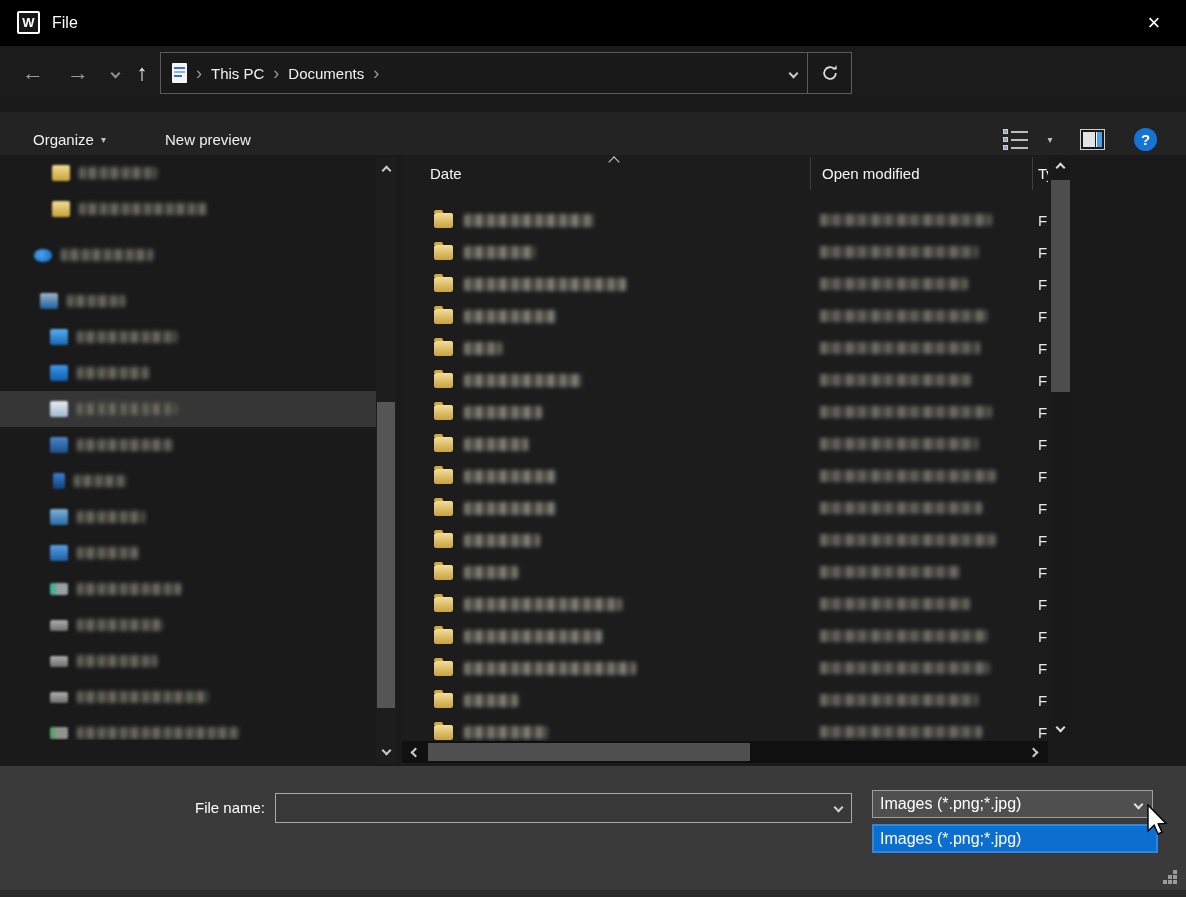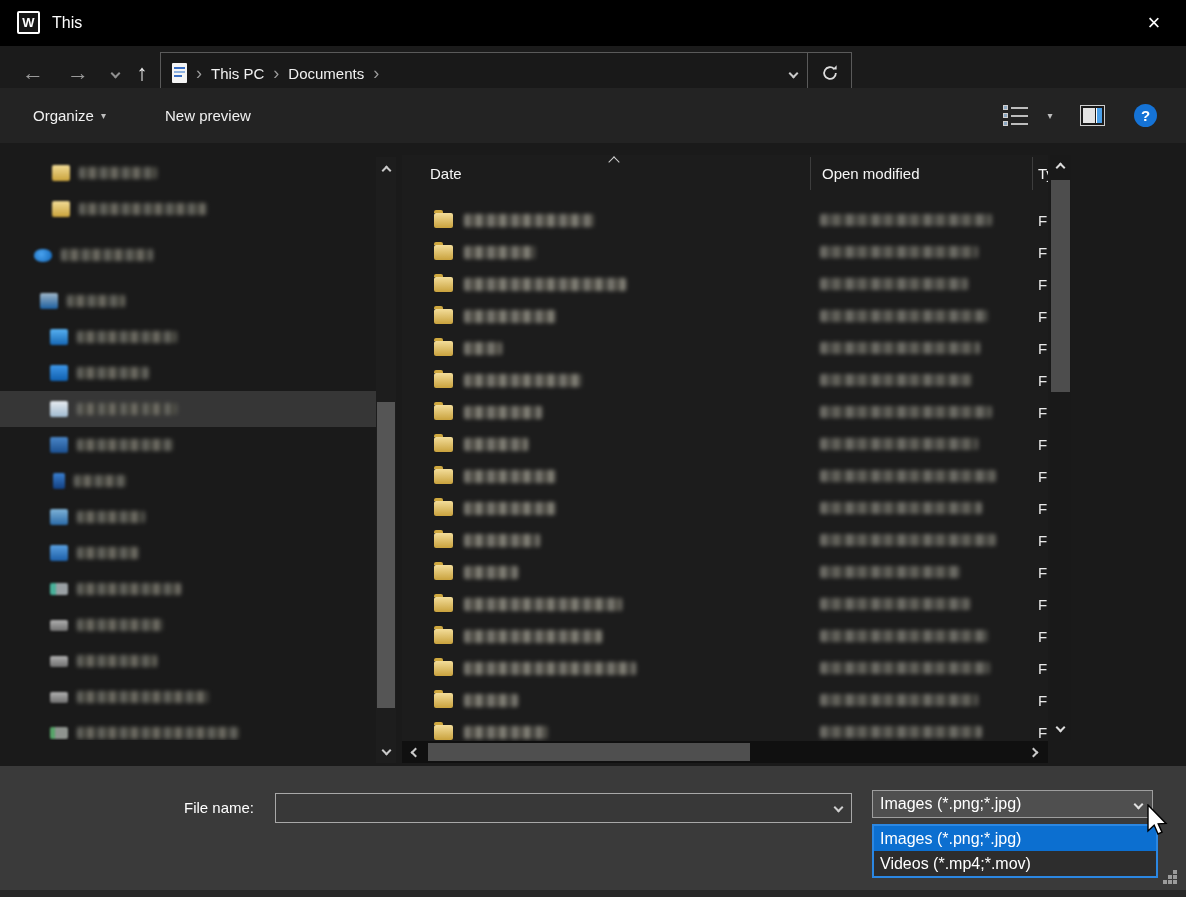--- a/index.html
+++ b/index.html
@@ -40,21 +40,21 @@
   .searchbox { position:absolute; left:865px; top:6px; width:304px; height:42px; border:1px solid #5a5a5a;
                background:#191919; display:flex; align-items:center; }
   .mag { position:relative; width:13px; height:13px; border:2px solid #9d9d9d; border-radius:50%; margin-left:26px; }
   .mag::after { content:""; position:absolute; left:-7px; top:9px; width:8px; height:2px; background:#9d9d9d;
                 transform:rotate(45deg); }
   .search-input { flex:1; margin-left:14px; margin-right:8px; background:transparent; border:none; outline:none;
                   color:#e5e5e5; font-size:15px; font-family:inherit; }
   .search-input::placeholder { color:#9d9d9d; }
 
   
-  .toolbar { position:absolute; left:0; top:88px; width:1186px; height:55px; background:#232323; }
+  .toolbar { position:absolute; left:0; top:112px; width:1186px; height:55px; background:#232323; }
   .tool-btn { position:absolute; top:0; height:55px; display:flex; align-items:center; color:#f0f0f0; font-size:15px; }
   .caret { color:#bdbdbd; font-size:10px; margin-left:7px; }
   .views-icon { position:absolute; left:1003px; top:17px; width:27px; height:22px; }
   .views-icon b { position:absolute; left:0; width:5px; height:5px; border:1px solid #cfcfcf; background:#8aa6c0; }
   .views-icon i { position:absolute; left:8px; width:17px; height:2px; background:#bdbdbd; }
   .views-caret { position:absolute; left:1040px; top:0px; width:20px; height:55px; display:flex; align-items:center; justify-content:center; }
   .pane-icon { position:absolute; left:1080px; top:17px; width:25px; height:21px; border:1px solid #cfcfcf; background:#1a1a1a; }
   .pane-icon .l { position:absolute; left:2px; top:2px; width:12px; height:15px; background:#e4e4e4; }
   .pane-icon .r { position:absolute; right:2px; top:2px; width:6px; height:15px; background:#4a9fe8; border-left:1px solid #fff; }
   .help-btn { position:absolute; left:1134px; top:16px; width:23px; height:23px; border-radius:50%; background:#1573d6;
@@ -120,21 +120,21 @@
   .varrow { position:absolute; left:0; width:21px; height:20px; display:flex; align-items:center; justify-content:center; }
   .varrow .chev { width:7px; height:7px; border-color:#dcdcdc; }
 
   
   .preview { position:absolute; left:1072px; top:0; width:114px; height:585px; }
   .preview-msg { position:absolute; left:13px; top:280px; color:#f5f5f5; font-size:17px; line-height:26px; }
 
   
   .footer { position:absolute; left:0; top:766px; width:1186px; height:124px; background:#3a3a3a; }
   .footer-edge { position:absolute; left:0; top:890px; width:1186px; height:7px; background:#282828; }
-  .fn-label { position:absolute; left:134px; top:27px; width:120px; text-align:right; color:#fff; font-size:15px; line-height:30px; }
+  .fn-label { position:absolute; left:145px; top:27px; width:120px; text-align:right; color:#fff; font-size:15px; line-height:30px; }
   .fn-input-wrap { position:absolute; left:275px; top:27px; width:577px; height:30px; background:#383838; border:1px solid #a8a8a8; }
   .fn-input { position:absolute; left:4px; top:1px; width:540px; height:26px; background:transparent; border:none; outline:none;
               color:#eee; font-size:15px; font-family:inherit; }
   .fn-chev { position:absolute; right:9px; top:10px; width:7px; height:7px; border-color:#cfcfcf; }
   .ft-select { position:absolute; left:872px; top:24px; width:281px; height:28px; background:#4f4f4f; border:1px solid #9e9e9e;
                color:#fff; font-size:16px; line-height:26px; padding-left:7px; }
   .ft-chev { position:absolute; right:10px; top:10px; width:7px; height:7px; border-color:#e0e0e0; }
   .ft-list { position:absolute; left:872px; top:58px; width:286px; background:#2d2d2d; border:2px solid #2b87e2; }
   .ft-option { height:25px; line-height:25px; padding-left:6px; color:#fff; font-size:16px; white-space:nowrap; overflow:hidden; }
   .ft-option.highlighted { background:#0c6fd0; }
@@ -144,21 +144,21 @@
   .grip { position:absolute; left:1163px; top:870px; width:22px; height:20px; }
   .grip i { position:absolute; width:4px; height:4px; background:#9b9b9b; }
 </style>
 </head>
 <body>
 
 <div class="window">
 
   <div class="titlebar">
     <div class="app-icon">W</div>
-    <div class="win-title">This</div>
+    <div class="win-title">File</div>
     <div class="close-btn">×</div>
   </div>
 
   <div class="navrow">
     <div class="nav-arrow" style="left:16px;color:#9a9a9a;">←</div>
     <div class="nav-arrow" style="left:61px;color:#9a9a9a;">→</div>
     <div class="nav-arrow" style="left:98px;">
         <span class="chev down" style="width:7px;height:7px;"></span>
       </div>
     <div class="nav-arrow" style="left:125px;color:#e8e8e8;">↑</div>
@@ -467,21 +467,20 @@
       <span class="chev down fn-chev"></span>
     </div>
     <div class="ft-select">
       <span>Images (*.png;*.jpg)</span>
       <span class="chev down ft-chev"></span>
     </div>
     <div class="ft-list">
 
         <div class="ft-option highlighted">Images (*.png;*.jpg)</div>
 
-        <div class="ft-option">Videos (*.mp4;*.mov)</div>
       </div>
   </div>
   <div class="footer-edge"></div>
 
   <div class="grip">
     <i style="left:10px;top:0;"></i>
     <i style="left:5px;top:5px;"></i>
       <i style="left:10px;top:5px;"></i>
     <i style="left:0;top:10px;"></i>
       <i style="left:5px;top:10px;"></i>

